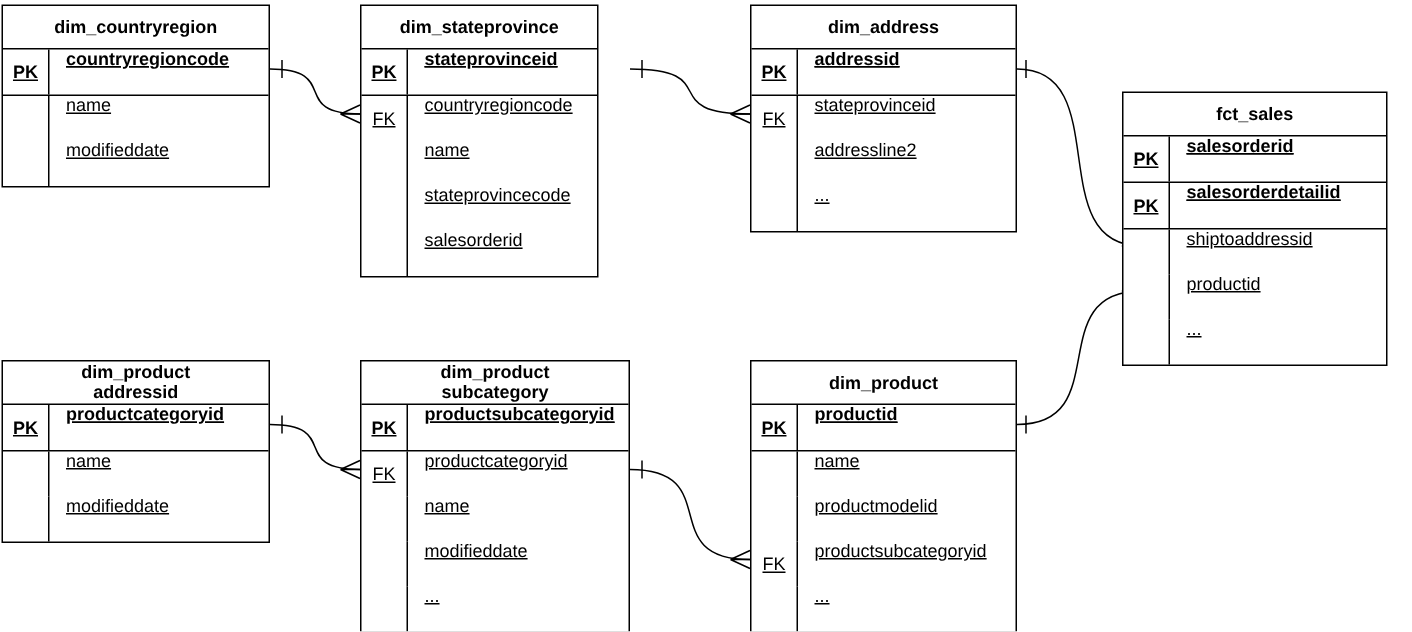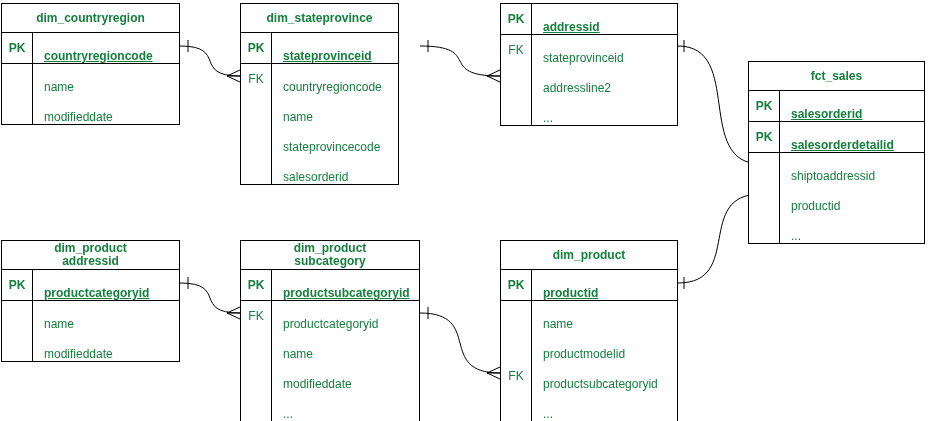--- a/index.html
+++ b/index.html
@@ -1,31 +1,31 @@
 <!DOCTYPE html>
 <html><head>
 <meta charset="utf-8">
 <style>
   html,body{margin:0;padding:0;background:#ffffff;}
   #canvas{
     position:relative;width:941px;height:421px;background:#ffffff;overflow:hidden;
-    font-family:"Liberation Sans",sans-serif;color:#15803d;
+    font-family:"Liberation Sans",sans-serif;color:#000000;
   }
   .edges{position:absolute;left:0;top:0;}
   .wire{fill:none;stroke:#000000;stroke-width:1;}
   .er-table{
     position:absolute;background:#ffffff;border:1px solid #000;
     box-sizing:border-box;font-size:12px;line-height:13px;
   }
   .t-title{
     height:28px;border-bottom:1px solid #000;
     display:flex;flex-direction:column;align-items:center;justify-content:center;
     font-weight:bold;text-align:center;
   }
-  .t-row{display:flex;height:30px;align-items:flex-end;}
+  .t-row{display:flex;height:30px;align-items:flex-start;text-decoration:underline;}
   .t-row.sep{border-bottom:1px solid #000;}
   .t-key{
     flex:0 0 30px;width:30px;align-self:stretch;border-right:1px solid #000;
     display:flex;align-items:center;justify-content:center;
   }
   .t-key.pk{font-weight:bold;}
   .t-field{padding-left:11px;white-space:nowrap;}
   .t-field.pk{font-weight:bold;text-decoration:underline;}
 </style>
 </head>
@@ -104,20 +104,23 @@
       <span class="t-key"></span>
       <span class="t-field">stateprovincecode</span>
     </div>
     <div class="t-row">
       <span class="t-key"></span>
       <span class="t-field">salesorderid</span>
     </div>
   </div>
 
   <div class="er-table" style="left:500px;top:3px;width:178px;">
+    <div class="t-title">
+        <span>dim_address</span>
+      </div>
     <div class="t-row sep">
       <span class="t-key pk">PK</span>
       <span class="t-field pk">addressid</span>
     </div>
     <div class="t-row">
       <span class="t-key">FK</span>
       <span class="t-field">stateprovinceid</span>
     </div>
     <div class="t-row">
       <span class="t-key"></span>

